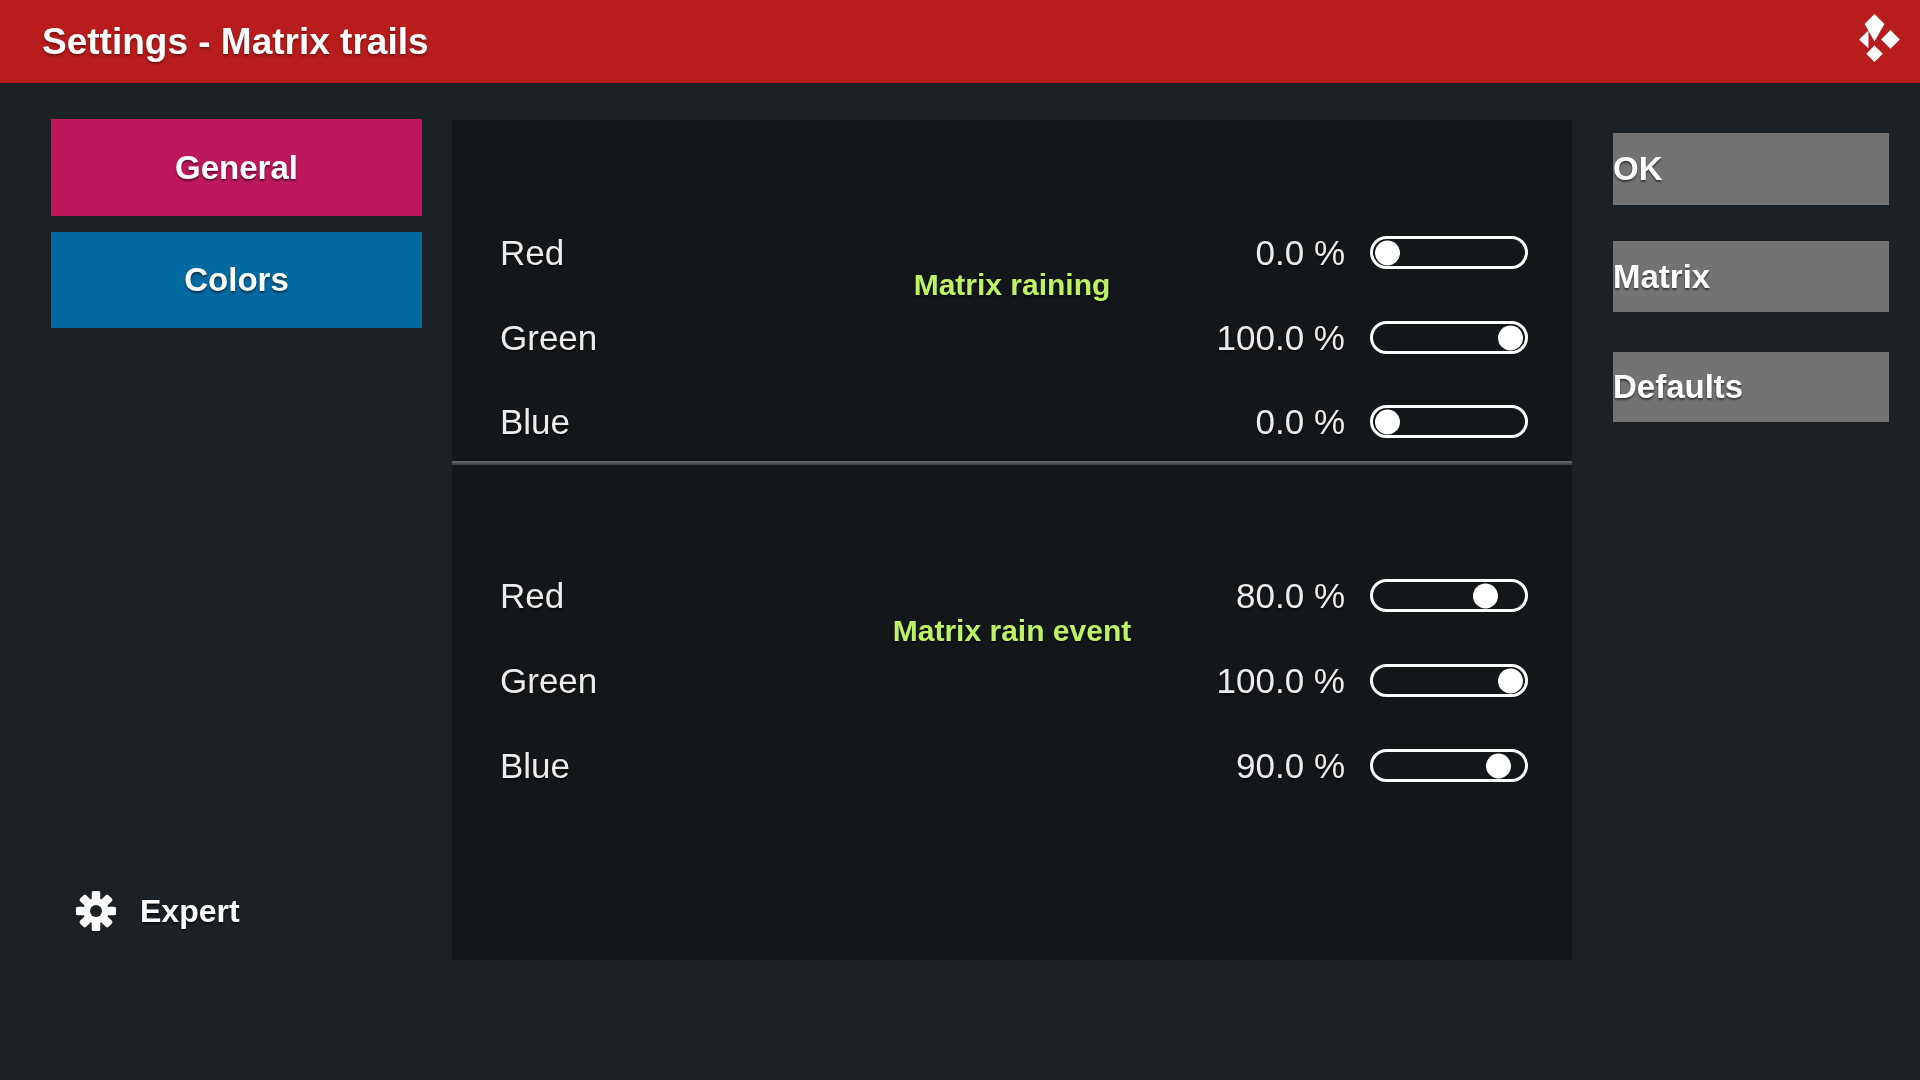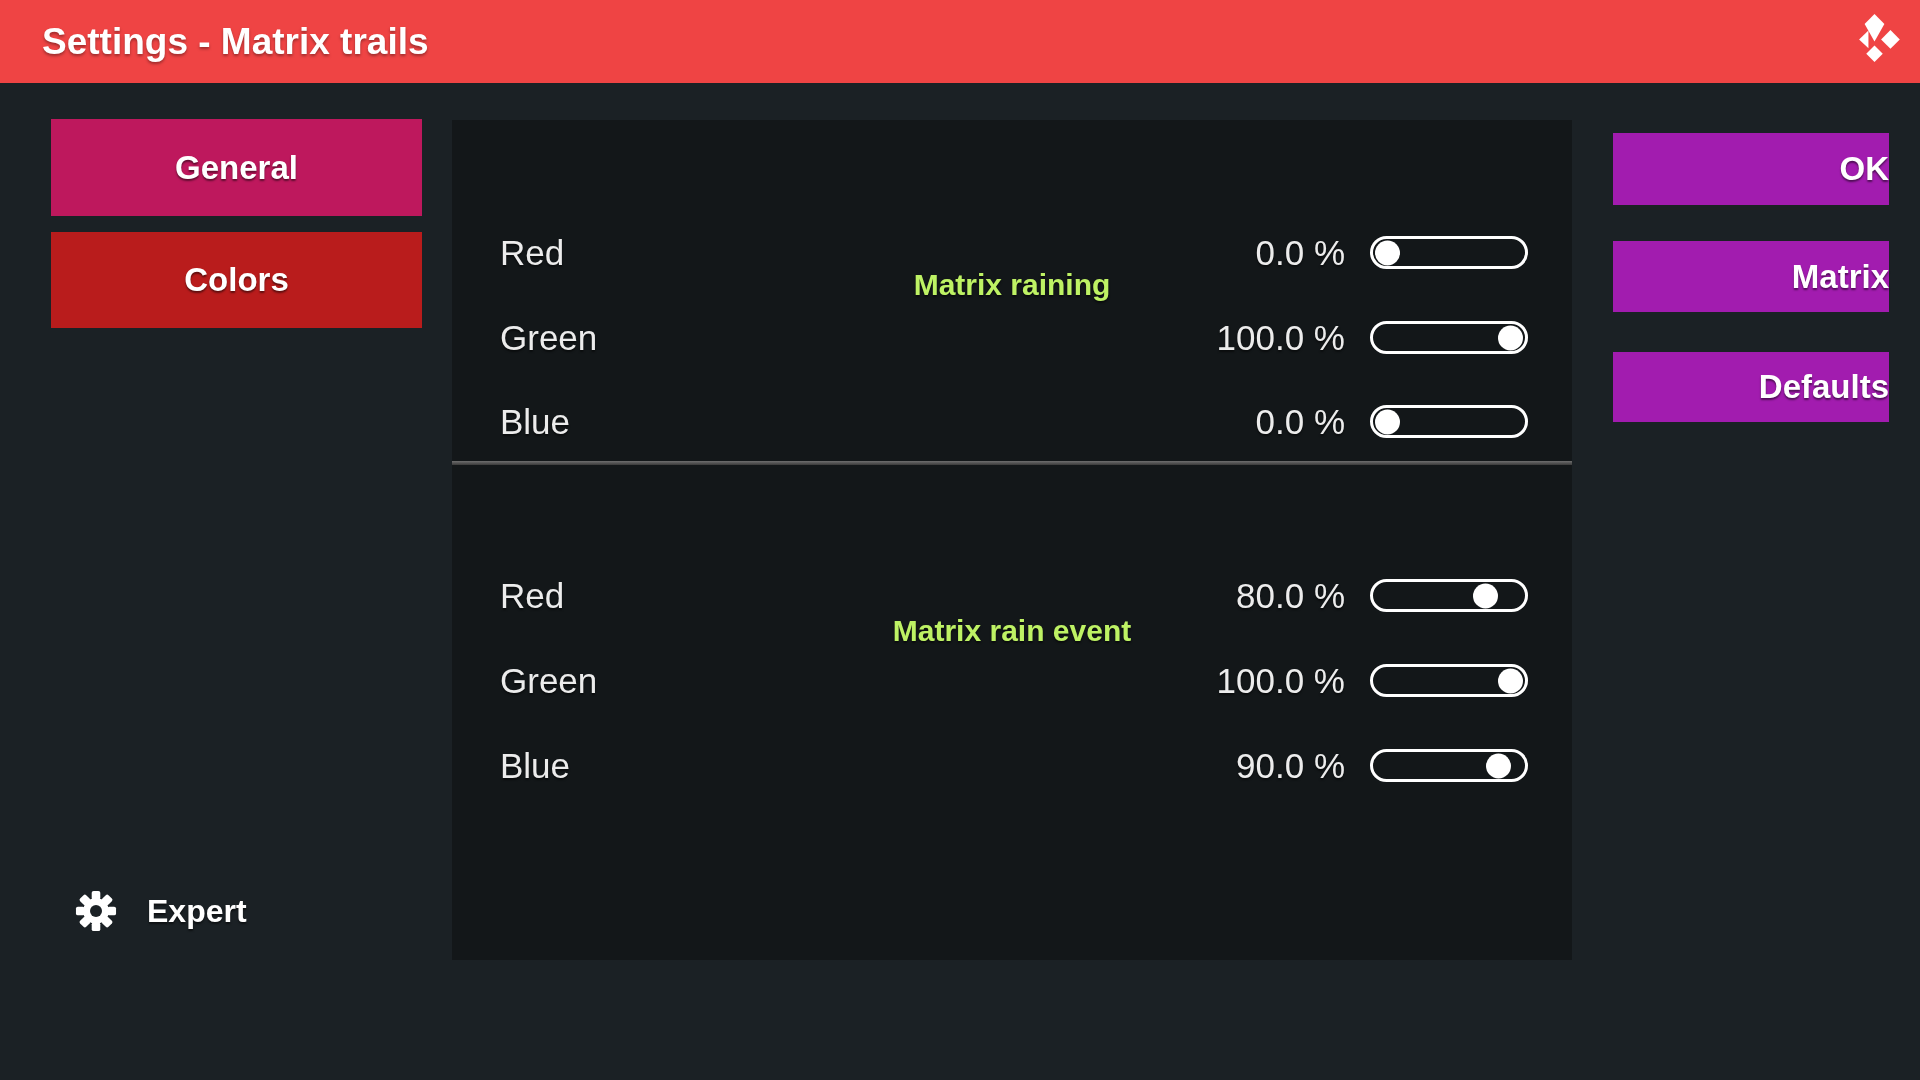--- a/index.html
+++ b/index.html
@@ -2,36 +2,36 @@
 <html><head>
 <meta charset="utf-8">
 <style>
   * { margin:0; padding:0; box-sizing:border-box; }
   html,body { width:1920px; height:1080px; background:#1B2125; overflow:hidden;
               font-family:"Liberation Sans","DejaVu Sans",sans-serif; }
   .stage { position:absolute; inset:0; width:1920px; height:1080px; }
 
   
   .titlebar { position:absolute; left:0; top:0; width:1920px; height:83px;
-              background:#ef4444; }
+              background:#b91c1c; }
   .titlebar .title { position:absolute; left:42px; top:0; height:83px; line-height:83px;
               color:#FFFFFF; font-size:37px; font-weight:700;
               text-shadow:0 2px 3px rgba(0,0,0,.35); }
   .kodi-logo { position:absolute; top:13px; right:17px; width:57px; height:55px; }
 
   
   .cat-btn { position:absolute; left:51px; width:371px; display:flex;
              align-items:center; justify-content:center;
              background:#be185d; color:#FFFFFF; font-size:33px; font-weight:700;
              text-shadow:0 2px 2px rgba(0,0,0,.5); cursor:pointer; }
   .cat-general { top:119px; height:97px; }
-  .cat-colors  { top:232px; height:96px; background:#b91c1c; }
+  .cat-colors  { top:232px; height:96px; background:#0369a1; }
 
   .level-btn { position:absolute; left:75px; top:885px; height:52px;
-               display:flex; align-items:center; gap:30px; cursor:pointer; }
+               display:flex; align-items:center; gap:23px; cursor:pointer; }
   .gear { width:42px; height:42px; }
   .level-label { color:#FFFFFF; font-size:32px; font-weight:700;
                  text-shadow:0 2px 2px rgba(0,0,0,.5); }
 
   
   .panel { position:absolute; left:452px; top:120px; width:1120px; height:840px;
            background:#131719; }
   .group-title { position:absolute; left:0; width:100%; text-align:center;
                  color:#bef264; font-size:30px; font-weight:700;
                  text-shadow:0 2px 2px rgba(0,0,0,.5); }
@@ -51,21 +51,21 @@
 
   .slider { position:relative; width:158px; height:33px; margin-right:44px;
             border:3px solid #FFFFFF; border-radius:17px; background:transparent;
             flex:0 0 auto; cursor:pointer; }
   .knob { position:absolute; top:50%; transform:translateY(-50%);
           width:25px; height:25px; border-radius:50%; background:#FFFFFF;
           left:calc(2px + 123px * var(--pct,0) / 100); }
 
   
   .action-btn { position:absolute; left:1613px; width:276px; display:flex;
-                align-items:center; justify-content:flex-end; background:#a21caf;
+                align-items:center; justify-content:flex-start; background:#737373;
                 color:#FFFFFF; font-size:33px; font-weight:700;
                 text-shadow:0 2px 2px rgba(0,0,0,.5); cursor:pointer; }
   .a-ok       { top:133px; height:72px; }
   .a-cancel   { top:241px; height:71px; }
   .a-defaults { top:352px; height:70px; }
 </style>
 </head>
 <body>
 
 <div class="stage">

